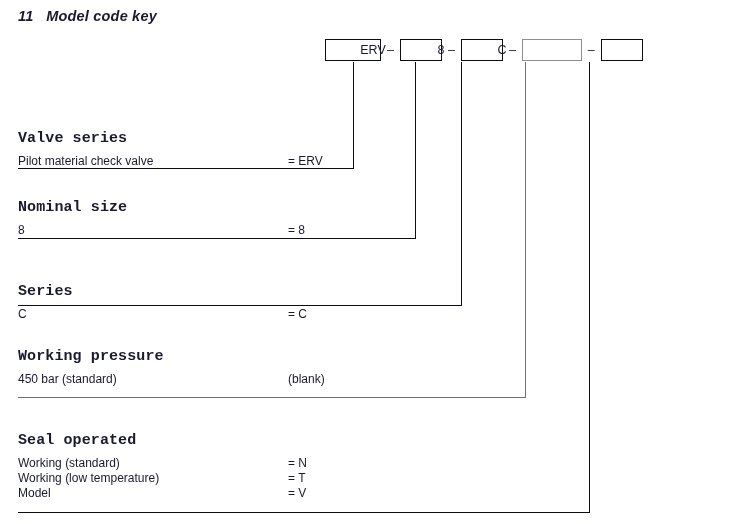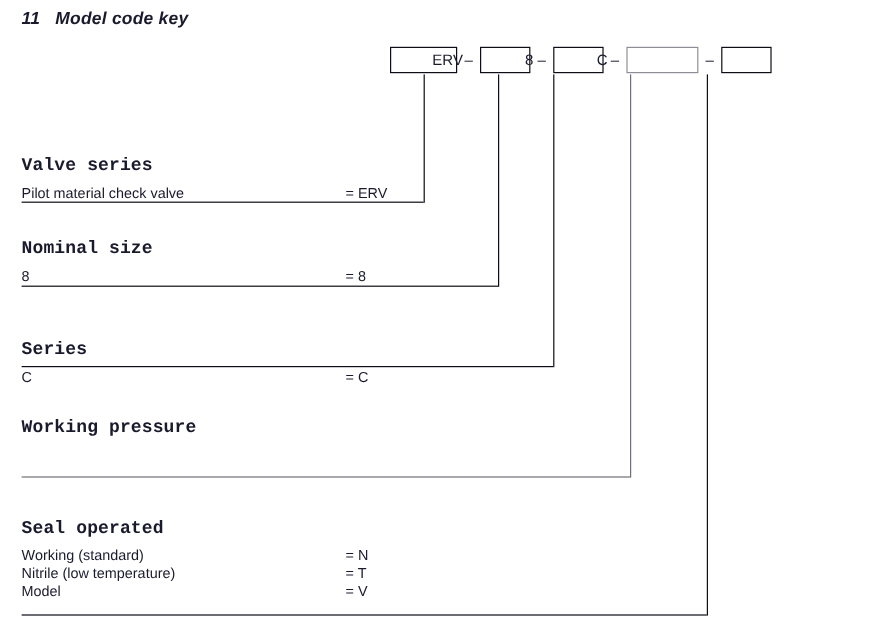--- a/index.html
+++ b/index.html
@@ -155,30 +155,34 @@
     <div class="section" style="top: 283px;">
       <div class="section-heading">Series</div>
       <div class="spec-row">
         <span class="spec-desc">C</span>
         <span class="spec-val">= C</span>
       </div>
     </div>
     <div class="section-rule" style="top: 305px; width: 443px;"></div>
     <div class="section" style="top: 336px; margin-top: 12px;">
       <div class="section-heading">Working pressure</div>
+      <div class="spec-row">
+        <span class="spec-desc">450 bar (standard)</span>
+        <span class="spec-val">(blank)</span>
+      </div>
     </div>
     <div class="section-rule gray" style="top: 397px; width: 507px;"></div>
     <div class="section" style="top: 432px;">
       <div class="section-heading">Seal operated</div>
       <div class="spec-row">
         <span class="spec-desc">Working (standard)</span>
         <span class="spec-val">= N</span>
       </div>
       <div class="spec-row">
-        <span class="spec-desc">Nitrile (low temperature)</span>
+        <span class="spec-desc">Working (low temperature)</span>
         <span class="spec-val">= T</span>
       </div>
       <div class="spec-row">
         <span class="spec-desc">Model</span>
         <span class="spec-val">= V</span>
       </div>
     </div>
     <div class="section-rule" style="top: 512px; width: 571px;"></div>
   </div>
 

